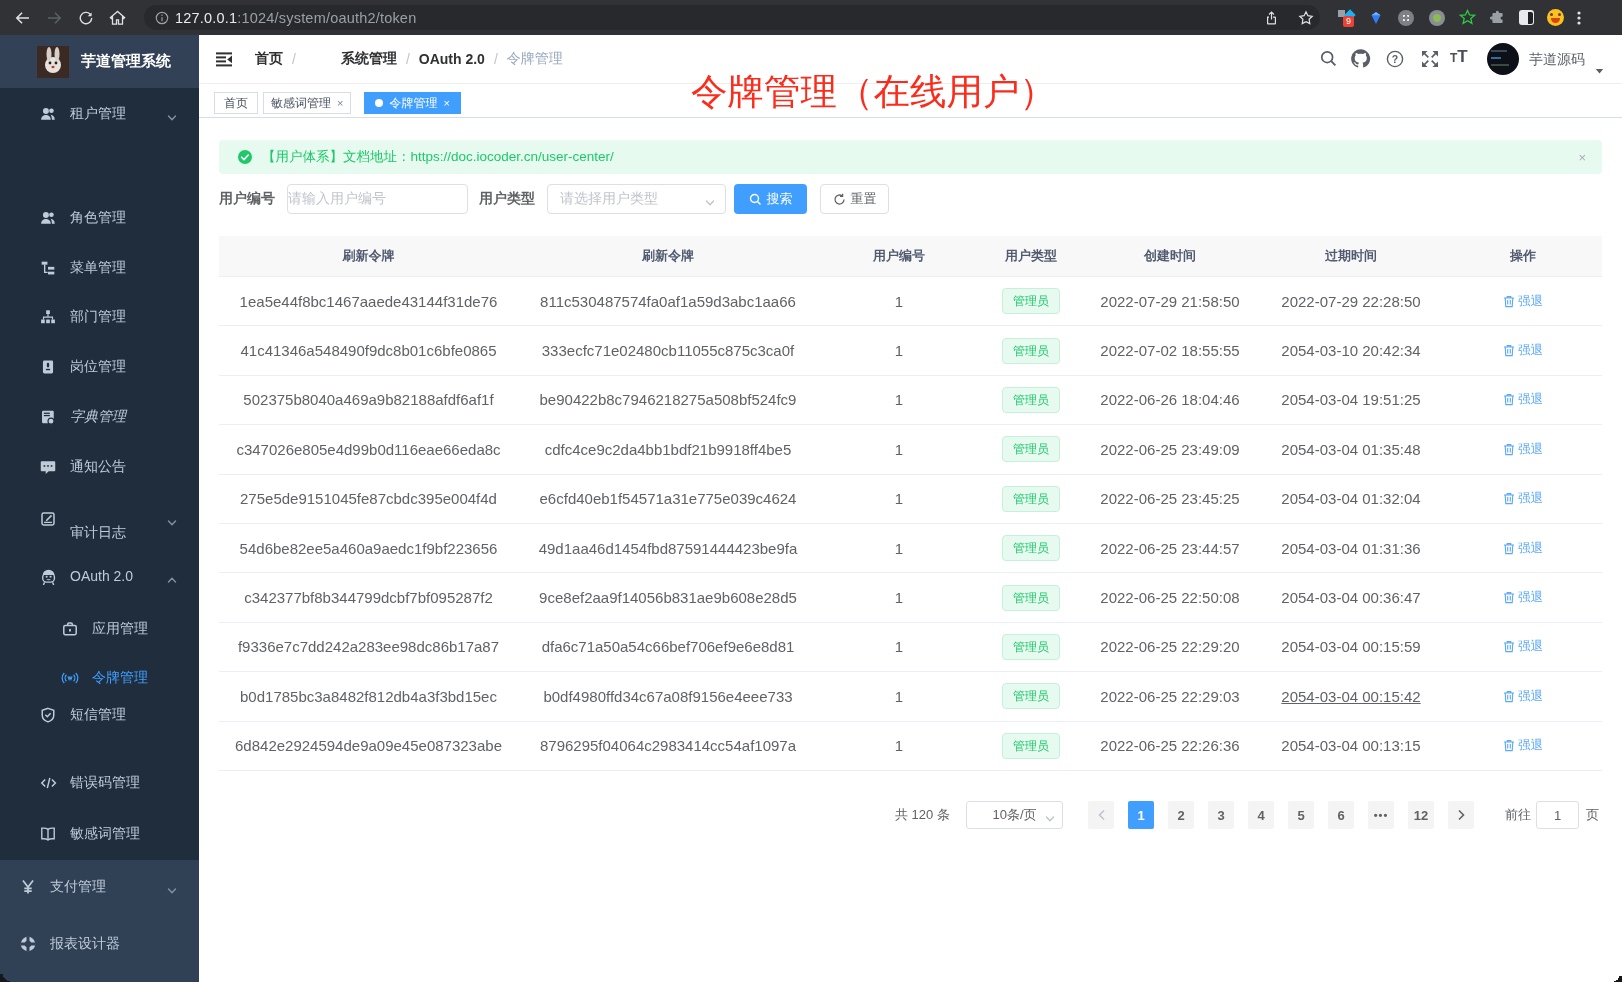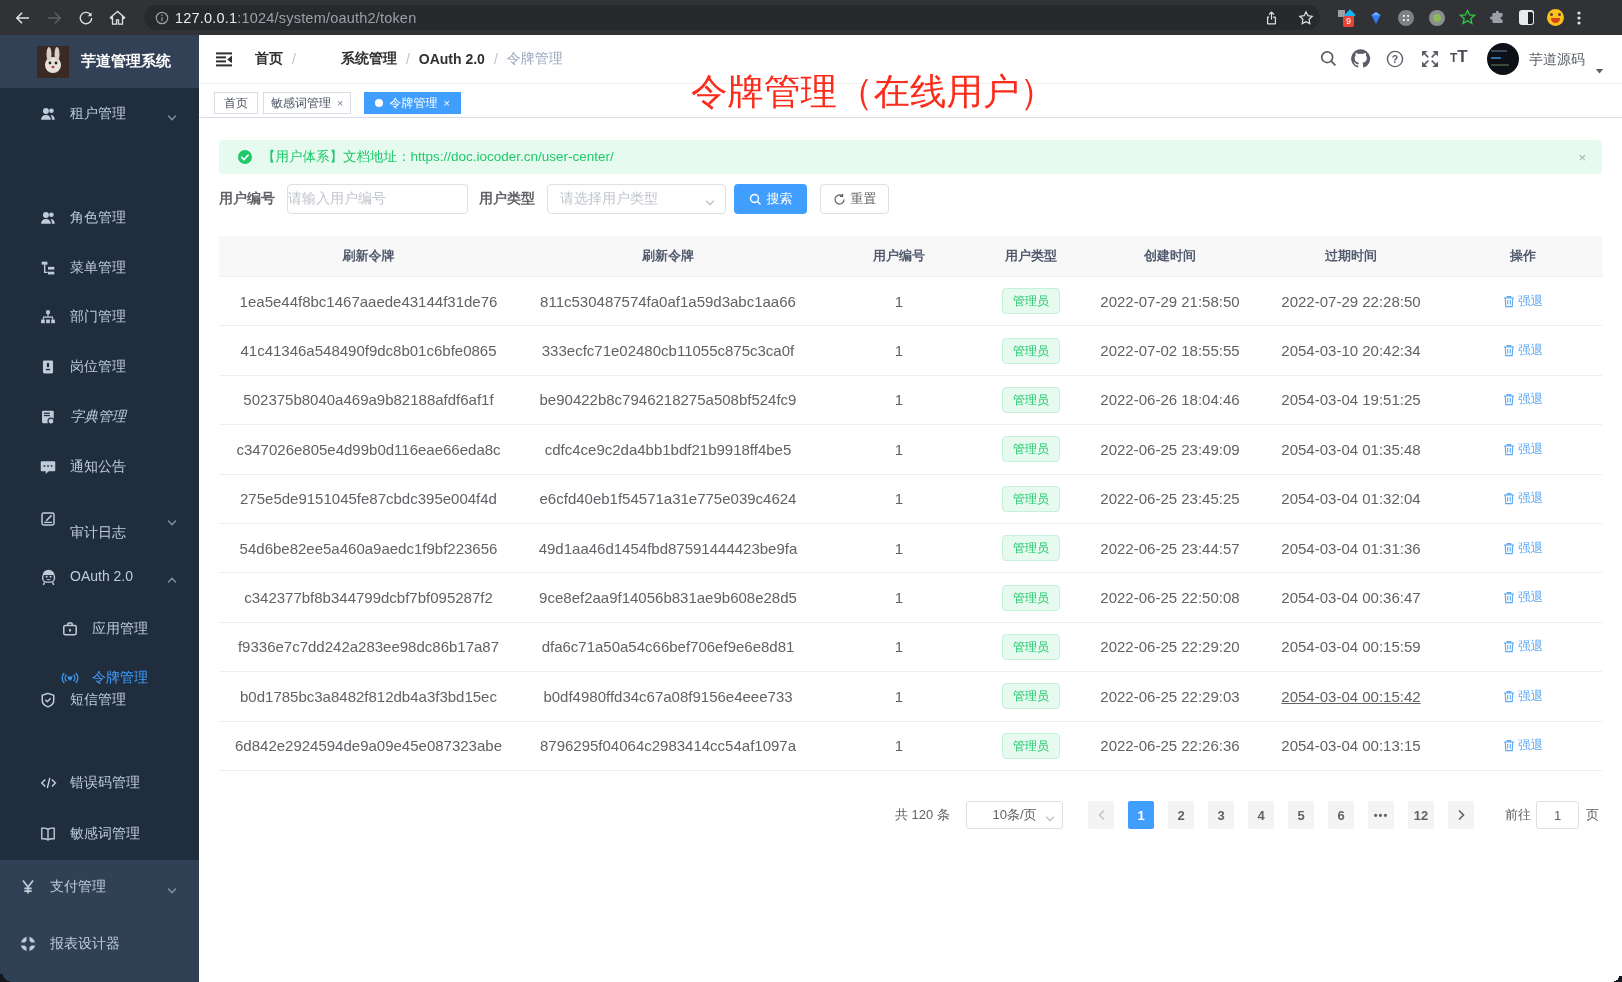--- a/index.html
+++ b/index.html
@@ -217,21 +217,21 @@
 <div class="abs flex" style="left:0;top:618px;width:199px;height:50px;">
 <span class="flex" style="margin-left:62px;width:16px;justify-content:center;transform:scale(1.15);">
         <svg class="" width="16" height="14" viewBox="0 0 16 14">
           <path d="M6.2 5.6l1 2.6.8-2 .8 2 1-2.6" fill="none" stroke="#409eff" stroke-width="1.1"></path>
           <path d="M4.9 4.2a4.1 4.1 0 0 0 0 5.6M3 2.6a6.3 6.3 0 0 0 0 8.8" fill="none" stroke="#409eff" stroke-width="1.1"></path>
           <path d="M11.1 4.2a4.1 4.1 0 0 1 0 5.6M13 2.6a6.3 6.3 0 0 1 0 8.8" fill="none" stroke="#409eff" stroke-width="1.1"></path>
         </svg>
       </span>
 <span style="margin-left:14px;font-size:14px;color:#409eff;">令牌管理</span>
 </div>
-<div class="abs flex" style="left:0;top:640px;width:234px;height:50px;">
+<div class="abs flex" style="left:0;top:655px;width:234px;height:50px;">
 <span class="flex" style="margin-left:40px;width:16px;justify-content:center;transform:scale(1.15);">
         <svg class="" width="14" height="14" viewBox="0 0 14 14">
           <path d="M7 1.2l5 1.8v4.2c0 3-2.2 4.8-5 5.8-2.8-1-5-2.8-5-5.8V3z" fill="none" stroke="#c0cbd8" stroke-width="1.3"></path>
           <path d="M4.7 6.8l1.7 1.7 2.9-3" fill="none" stroke="#c0cbd8" stroke-width="1.3"></path>
         </svg>
       </span>
 <span style="margin-left:14px;font-size:14px;color:#bfcbd9;">短信管理</span>
 <span style="position:absolute;right:22px;top:20px;"><svg class="" width="10" height="10" viewBox="0 0 10 10">
           <path d="M1.5 3 5 6.8 8.5 3" fill="none" stroke="#8291a5" stroke-width="1.4" stroke-linecap="round"></path>
         </svg></span>

